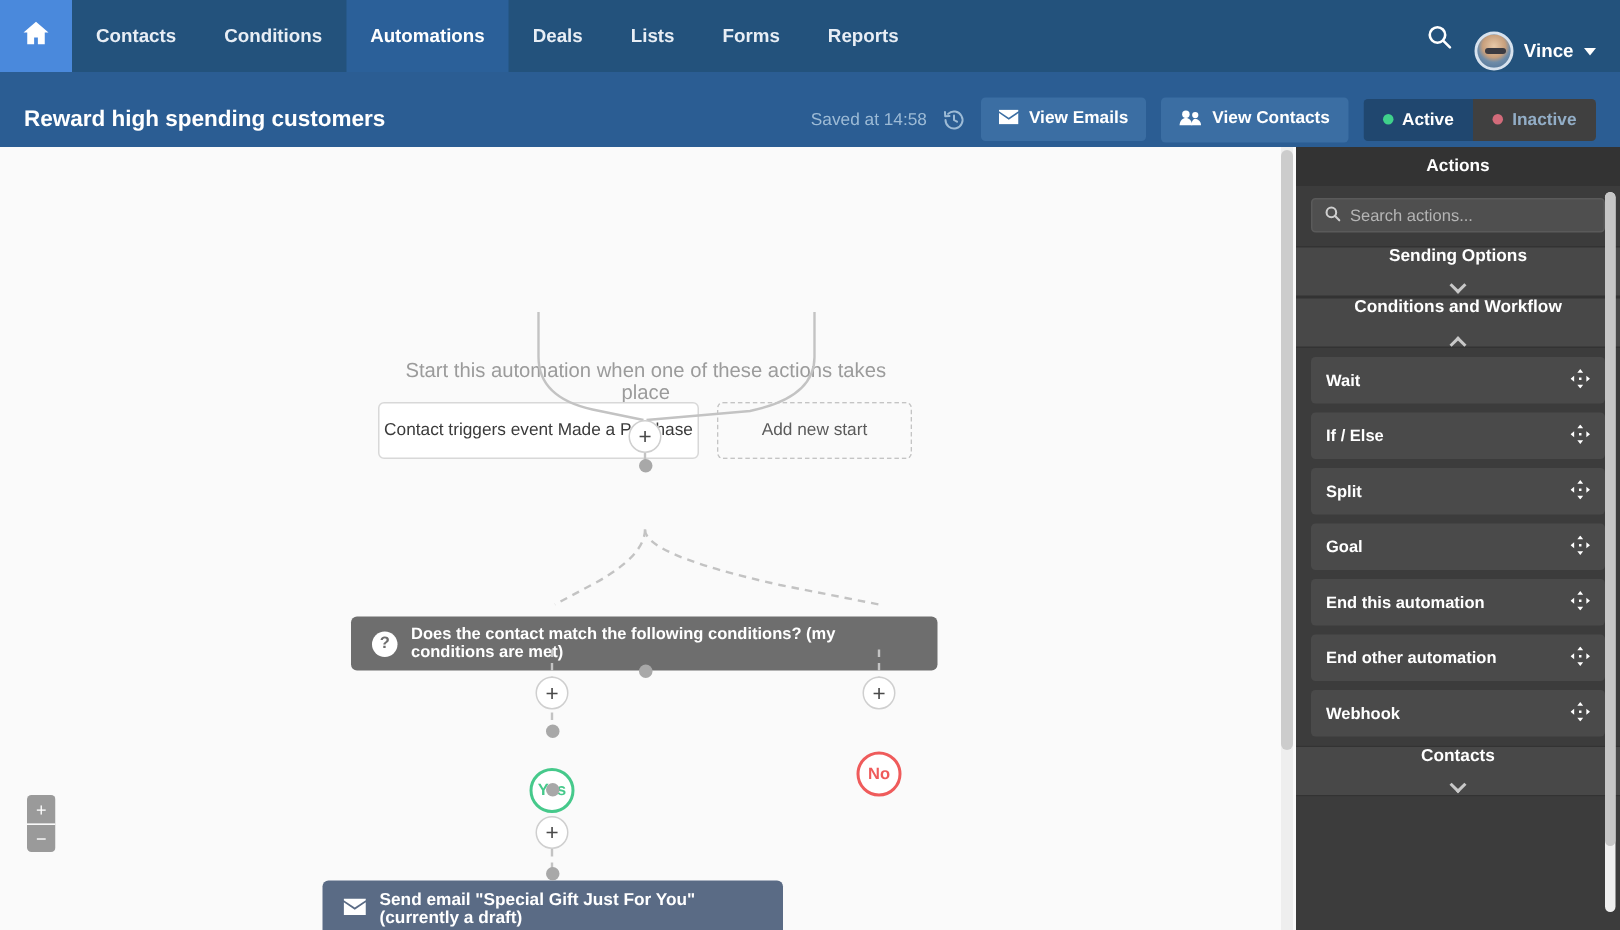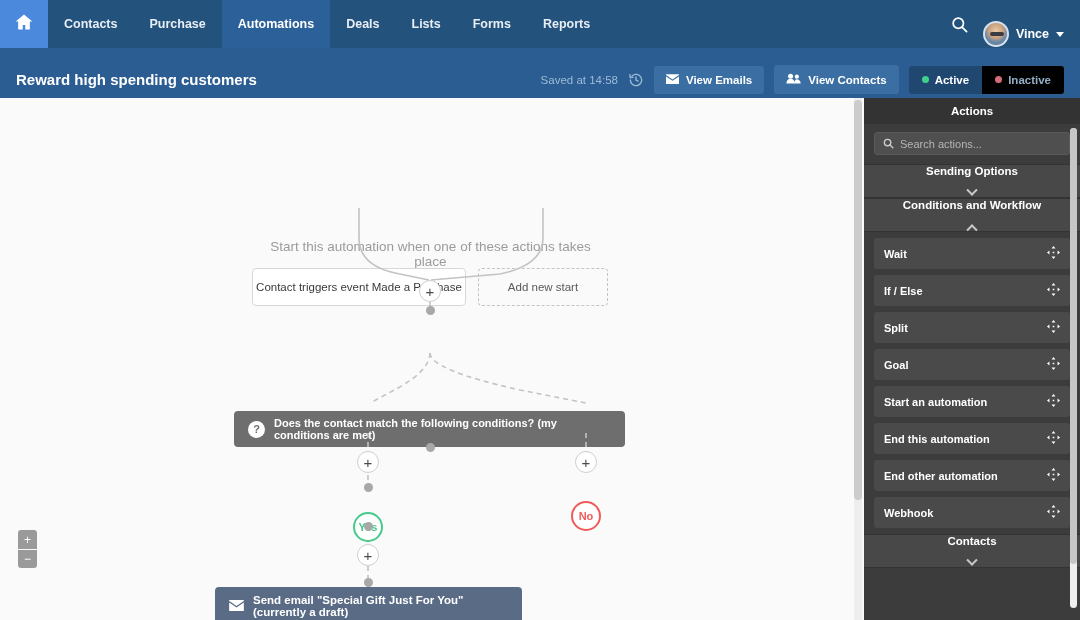--- a/index.html
+++ b/index.html
@@ -53,33 +53,33 @@
     background: #2b5d93; display: flex; align-items: center;
     padding: 0 16px; border-bottom: 1px solid #244f7d;
   }
   .page-title { color: #ffffff; font-size: 15px; font-weight: bold; }
   .subheader-right {
     margin-left: auto; display: flex; align-items: center; gap: 10px;
   }
   .saved-text { color: #9dbbd6; font-size: 11.5px; }
   .history-icon { cursor: pointer; display: flex; align-items: center; }
   .hdr-btn {
-    display: flex; align-items: center; gap: 7px;
+    display: flex; gap: 7px;
     background: #3b6ea3; color: #ffffff; font-size: 11.5px; font-weight: bold;
     border: none; border-radius: 3px; padding: 8px 12px; cursor: pointer;
     white-space: nowrap;
   }
   .toggle-group { display: flex; border-radius: 3px; overflow: hidden; }
   .toggle-btn {
     display: flex; align-items: center; gap: 6px;
     font-size: 11.5px; font-weight: bold; border: none;
     padding: 8px 13px; cursor: pointer; white-space: nowrap;
   }
   .toggle-btn.on { background: #20476f; color: #ffffff; }
-  .toggle-btn.off { background: #000000; color: #93aec7; }
+  .toggle-btn.off { background: #404040; color: #93aec7; }
   .dot { width: 7px; height: 7px; border-radius: 50%; display: inline-block; }
 
   
   .canvas {
     position: absolute; top: 98px; left: 0; width: 864px; height: 522px;
     background: #fafafa; overflow: hidden;
   }
   .canvas-scroll {
     position: absolute; top: 0px; right: 2px; width: 8px; height: 522px;
     background: #eeeeee;
@@ -210,21 +210,21 @@
         <svg width="20" height="20" viewBox="0 0 24 24" fill="#ffffff">
           <path d="M12 3 L2 11.5 h3 V21 h5.5 v-5.5 h3 V21 H19 V11.5 h3 Z"></path>
         </svg>
       </span>
     </div>
     <div class="nav-items">
       <div class="nav-item">
           <span>Contacts</span>
         </div>
       <div class="nav-item">
-          <span>Purchase</span>
+          <span>Conditions</span>
         </div>
       <div class="nav-item active">
           <span>Automations</span>
         </div>
       <div class="nav-item">
           <span>Deals</span>
         </div>
       <div class="nav-item">
           <span>Lists</span>
         </div>
@@ -436,28 +436,20 @@
       </div>
       <div class="action-item">
         <span>Goal</span>
         <span>
           <svg width="13" height="13" viewBox="0 0 16 16" fill="#ffffff">
               <path d="M8 0 L10.4 3 H5.6Z M8 16 L5.6 13 H10.4Z M0 8 L3 5.6 V10.4Z M16 8 L13 10.4 V5.6Z M7 7 H9 V9 H7Z"></path>
             </svg>
         </span>
       </div>
       <div class="action-item">
-        <span>Start an automation</span>
-        <span>
-          <svg width="13" height="13" viewBox="0 0 16 16" fill="#ffffff">
-              <path d="M8 0 L10.4 3 H5.6Z M8 16 L5.6 13 H10.4Z M0 8 L3 5.6 V10.4Z M16 8 L13 10.4 V5.6Z M7 7 H9 V9 H7Z"></path>
-            </svg>
-        </span>
-      </div>
-      <div class="action-item">
         <span>End this automation</span>
         <span>
           <svg width="13" height="13" viewBox="0 0 16 16" fill="#ffffff">
               <path d="M8 0 L10.4 3 H5.6Z M8 16 L5.6 13 H10.4Z M0 8 L3 5.6 V10.4Z M16 8 L13 10.4 V5.6Z M7 7 H9 V9 H7Z"></path>
             </svg>
         </span>
       </div>
       <div class="action-item">
         <span>End other automation</span>
         <span>

